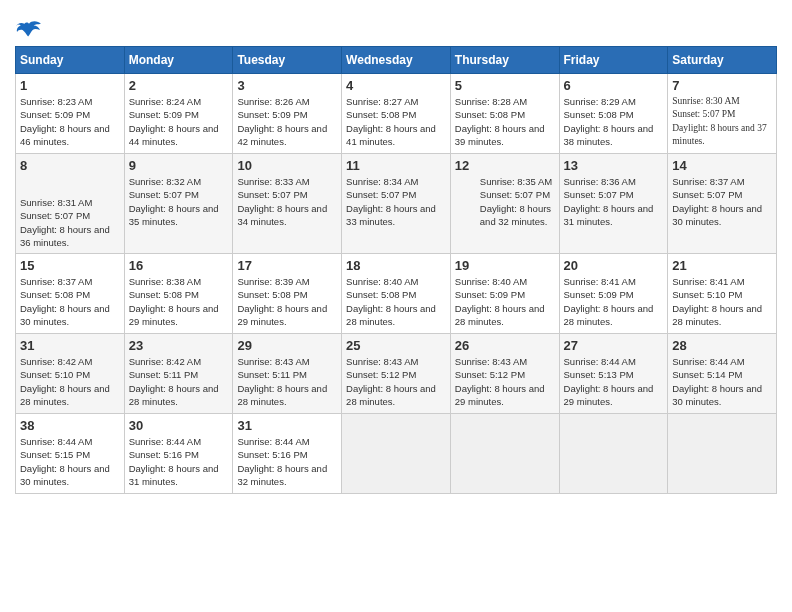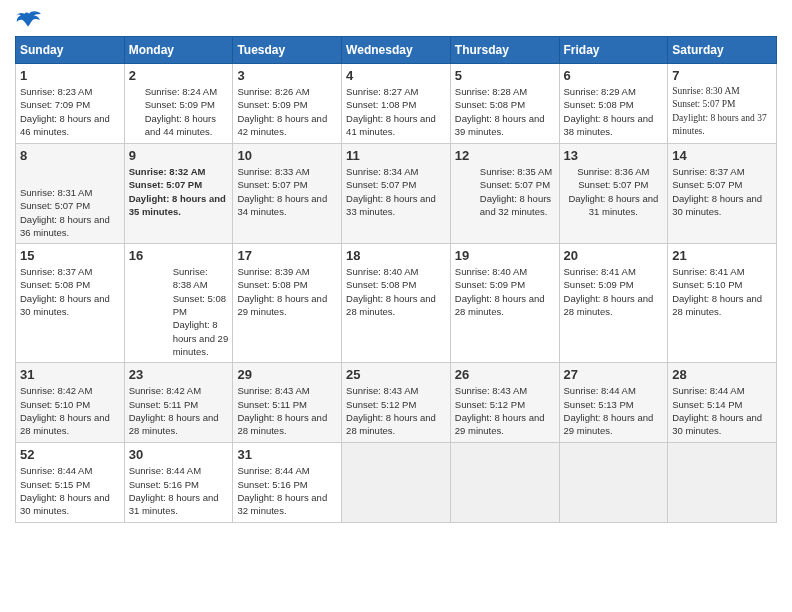--- a/index.html
+++ b/index.html
@@ -5,21 +5,21 @@
     * { box-sizing: border-box; margin: 0; padding: 0; }
     body {
       font-family: Arial, sans-serif;
       background: #fff;
       width: 792px;
       height: 612px;
       overflow: hidden;
     }
     .container {
       width: 792px;
-      padding: 10px 15px;
+      padding: 20px 15px;
     }
     .header-row {
       display: flex;
       justify-content: space-between;
       align-items: flex-start;
       margin-bottom: 4px;
     }
     .logo {
       display: flex;
       align-items: center;
@@ -121,39 +121,39 @@
           <th>Thursday</th>
           <th>Friday</th>
           <th>Saturday</th>
         </tr>
     </thead>
     <tbody id="calendar-body">
         <tr>
           <td>
             <span class="day-num">1</span>
             <div class="day-detail" style="white-space: pre-line;">Sunrise: 8:23 AM
-Sunset: 7:09 PM
+Sunset: 5:09 PM
 Daylight: 8 hours and 46 minutes.</div>
           </td>
           <td>
             <span class="day-num">2</span>
-            <div class="day-detail" style="white-space: pre-line; margin-left: 16px;">Sunrise: 8:24 AM
+            <div class="day-detail" style="white-space: pre-line;">Sunrise: 8:24 AM
 Sunset: 5:09 PM
 Daylight: 8 hours and 44 minutes.</div>
           </td>
           <td>
             <span class="day-num">3</span>
             <div class="day-detail" style="white-space: pre-line;">Sunrise: 8:26 AM
 Sunset: 5:09 PM
 Daylight: 8 hours and 42 minutes.</div>
           </td>
           <td>
             <span class="day-num">4</span>
             <div class="day-detail" style="white-space: pre-line;">Sunrise: 8:27 AM
-Sunset: 1:08 PM
+Sunset: 5:08 PM
 Daylight: 8 hours and 41 minutes.</div>
           </td>
           <td>
             <span class="day-num">5</span>
             <div class="day-detail" style="white-space: pre-line;">Sunrise: 8:28 AM
 Sunset: 5:08 PM
 Daylight: 8 hours and 39 minutes.</div>
           </td>
           <td>
             <span class="day-num">6</span>
@@ -170,21 +170,21 @@
         </tr>
         <tr>
           <td>
             <span class="day-num">8</span>
             <div class="day-detail" style="white-space: pre-line; margin-top: 23px;">Sunrise: 8:31 AM
 Sunset: 5:07 PM
 Daylight: 8 hours and 36 minutes.</div>
           </td>
           <td>
             <span class="day-num">9</span>
-            <div class="day-detail" style="white-space: pre-line; font-weight: bold;">Sunrise: 8:32 AM
+            <div class="day-detail" style="white-space: pre-line;">Sunrise: 8:32 AM
 Sunset: 5:07 PM
 Daylight: 8 hours and 35 minutes.</div>
           </td>
           <td>
             <span class="day-num">10</span>
             <div class="day-detail" style="white-space: pre-line;">Sunrise: 8:33 AM
 Sunset: 5:07 PM
 Daylight: 8 hours and 34 minutes.</div>
           </td>
           <td>
@@ -194,41 +194,41 @@
 Daylight: 8 hours and 33 minutes.</div>
           </td>
           <td>
             <span class="day-num">12</span>
             <div class="day-detail" style="white-space: pre-line; margin-left: 25px;">Sunrise: 8:35 AM
 Sunset: 5:07 PM
 Daylight: 8 hours and 32 minutes.</div>
           </td>
           <td>
             <span class="day-num">13</span>
-            <div class="day-detail" style="white-space: pre-line; text-align: center;">Sunrise: 8:36 AM
+            <div class="day-detail" style="white-space: pre-line;">Sunrise: 8:36 AM
 Sunset: 5:07 PM
 Daylight: 8 hours and 31 minutes.</div>
           </td>
           <td>
             <span class="day-num">14</span>
             <div class="day-detail" style="white-space: pre-line;">Sunrise: 8:37 AM
 Sunset: 5:07 PM
 Daylight: 8 hours and 30 minutes.</div>
           </td>
         </tr>
         <tr>
           <td>
             <span class="day-num">15</span>
             <div class="day-detail" style="white-space: pre-line;">Sunrise: 8:37 AM
 Sunset: 5:08 PM
 Daylight: 8 hours and 30 minutes.</div>
           </td>
           <td>
             <span class="day-num">16</span>
-            <div class="day-detail" style="white-space: pre-line; margin-left: 44px;">Sunrise: 8:38 AM
+            <div class="day-detail" style="white-space: pre-line;">Sunrise: 8:38 AM
 Sunset: 5:08 PM
 Daylight: 8 hours and 29 minutes.</div>
           </td>
           <td>
             <span class="day-num">17</span>
             <div class="day-detail" style="white-space: pre-line;">Sunrise: 8:39 AM
 Sunset: 5:08 PM
 Daylight: 8 hours and 29 minutes.</div>
           </td>
           <td>
@@ -295,21 +295,21 @@
           </td>
           <td>
             <span class="day-num">28</span>
             <div class="day-detail" style="white-space: pre-line;">Sunrise: 8:44 AM
 Sunset: 5:14 PM
 Daylight: 8 hours and 30 minutes.</div>
           </td>
         </tr>
         <tr>
           <td>
-            <span class="day-num">52</span>
+            <span class="day-num">38</span>
             <div class="day-detail" style="white-space: pre-line;">Sunrise: 8:44 AM
 Sunset: 5:15 PM
 Daylight: 8 hours and 30 minutes.</div>
           </td>
           <td>
             <span class="day-num">30</span>
             <div class="day-detail" style="white-space: pre-line;">Sunrise: 8:44 AM
 Sunset: 5:16 PM
 Daylight: 8 hours and 31 minutes.</div>
           </td>

